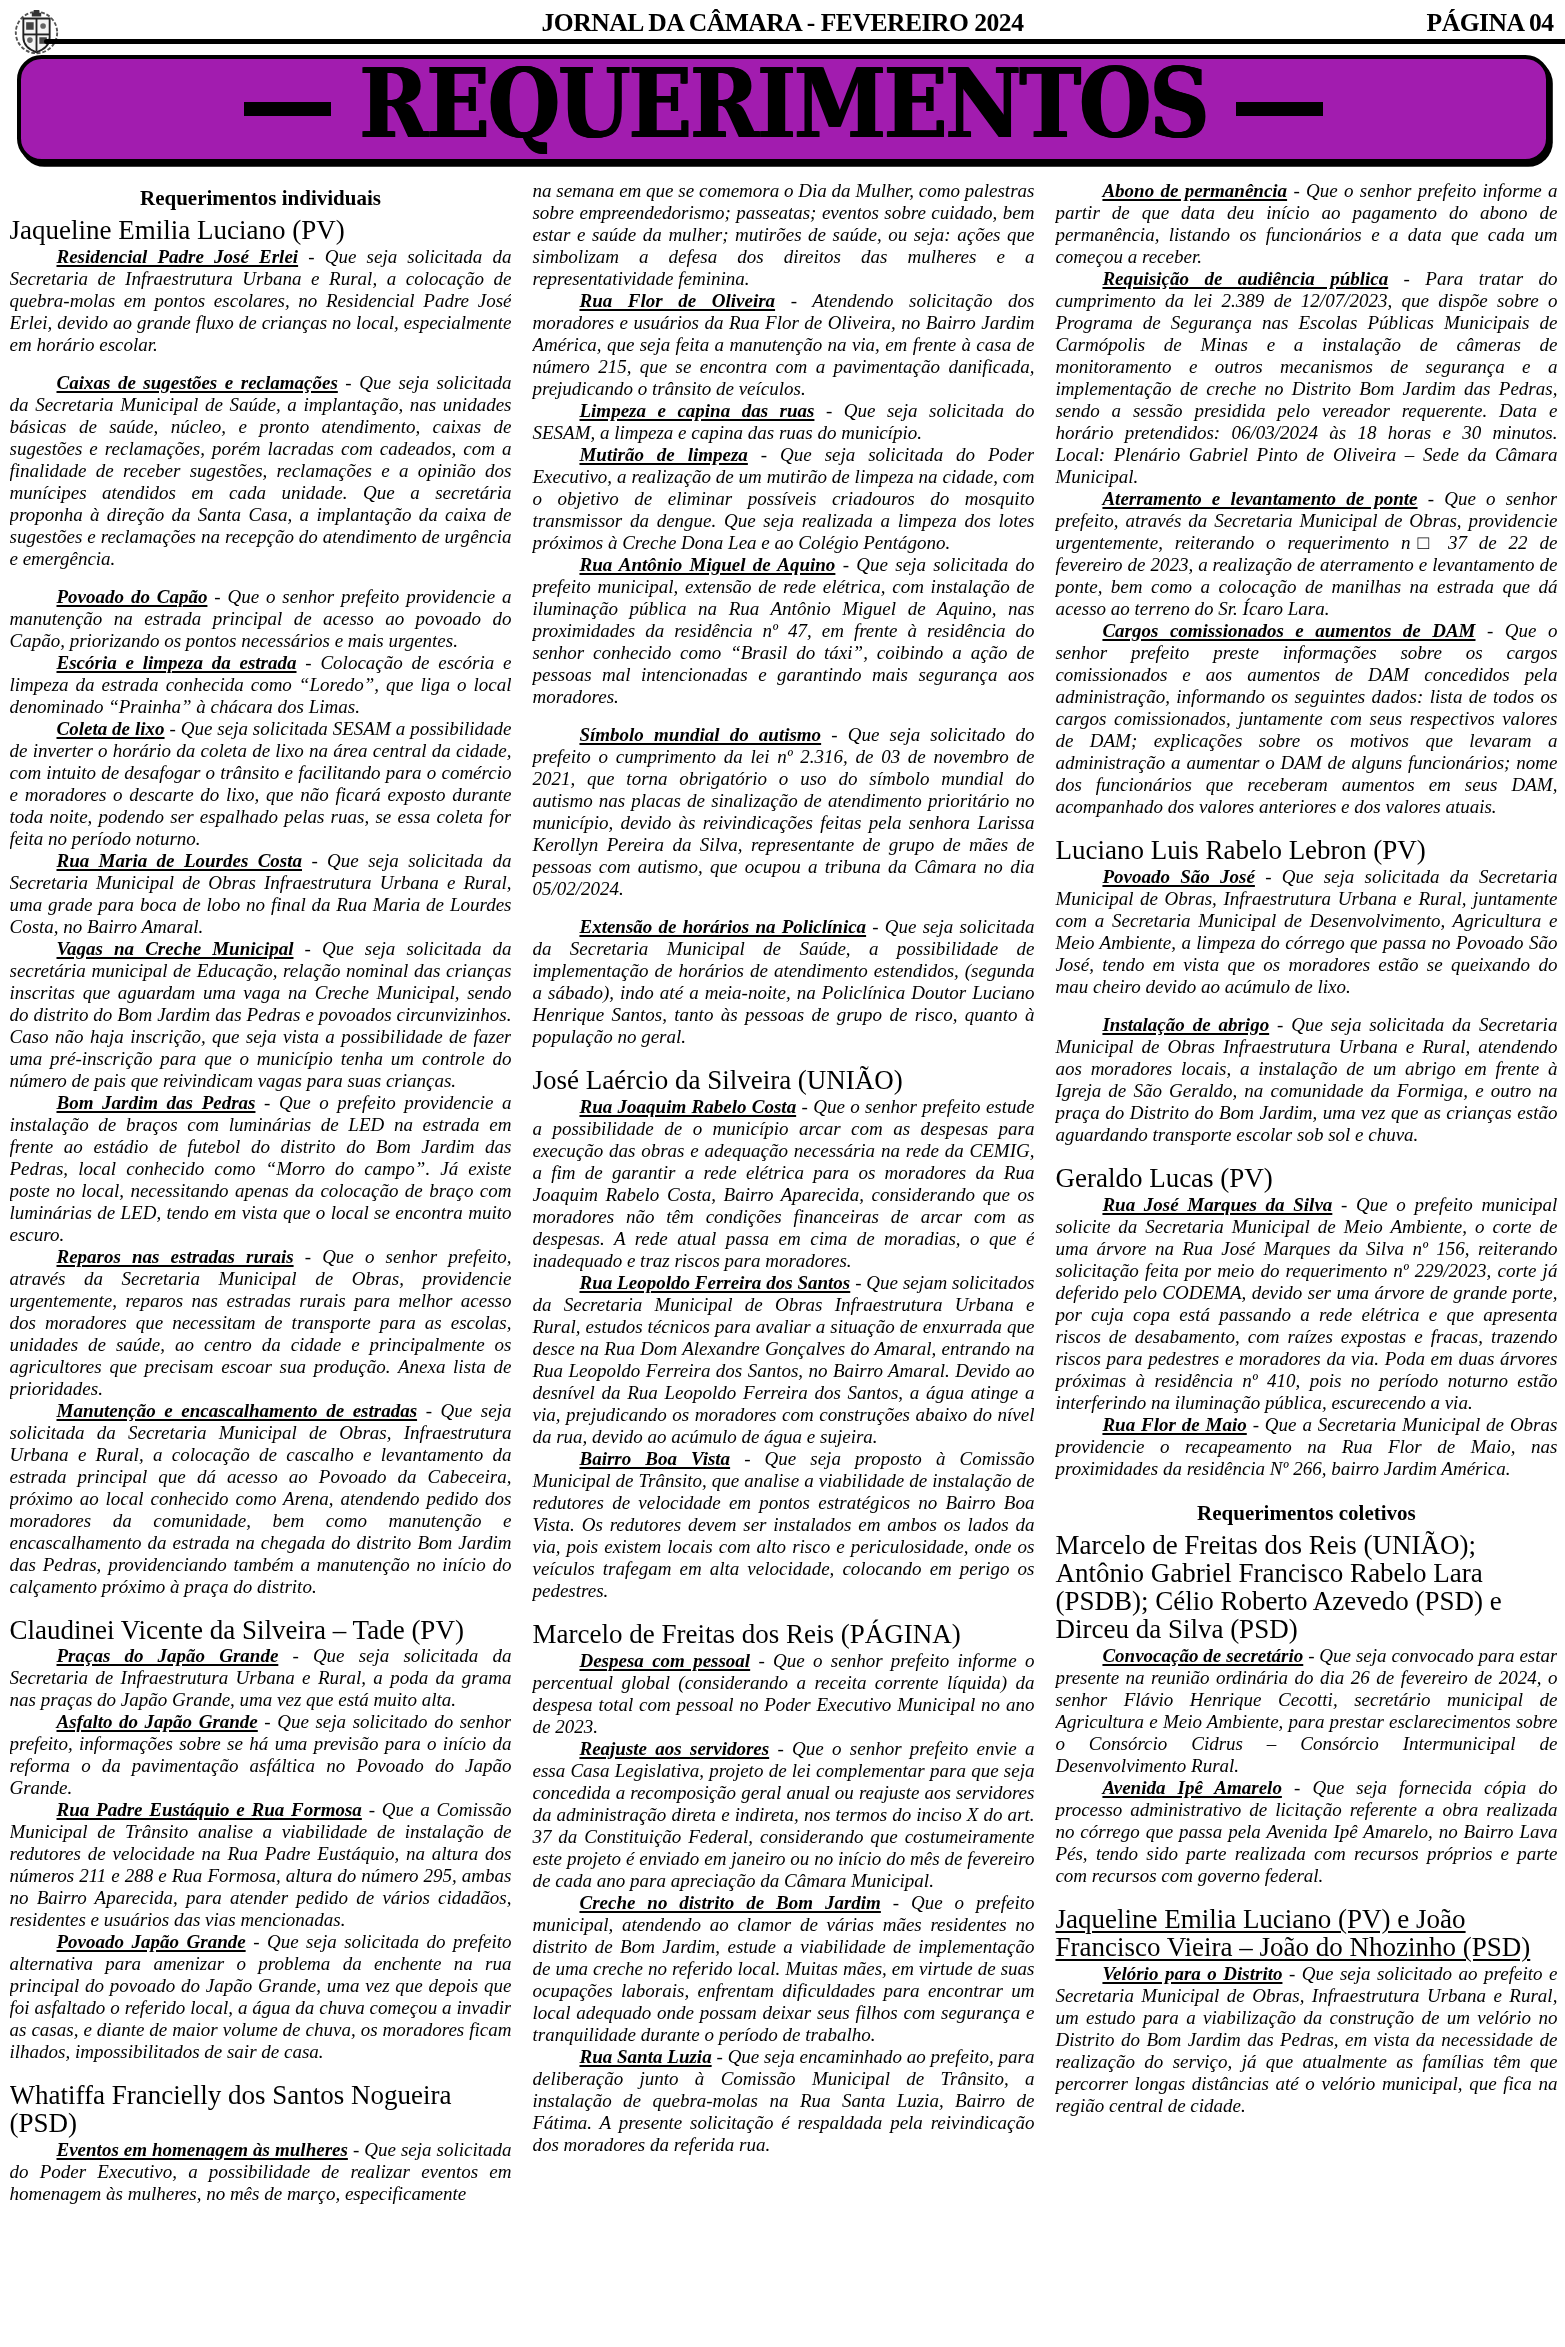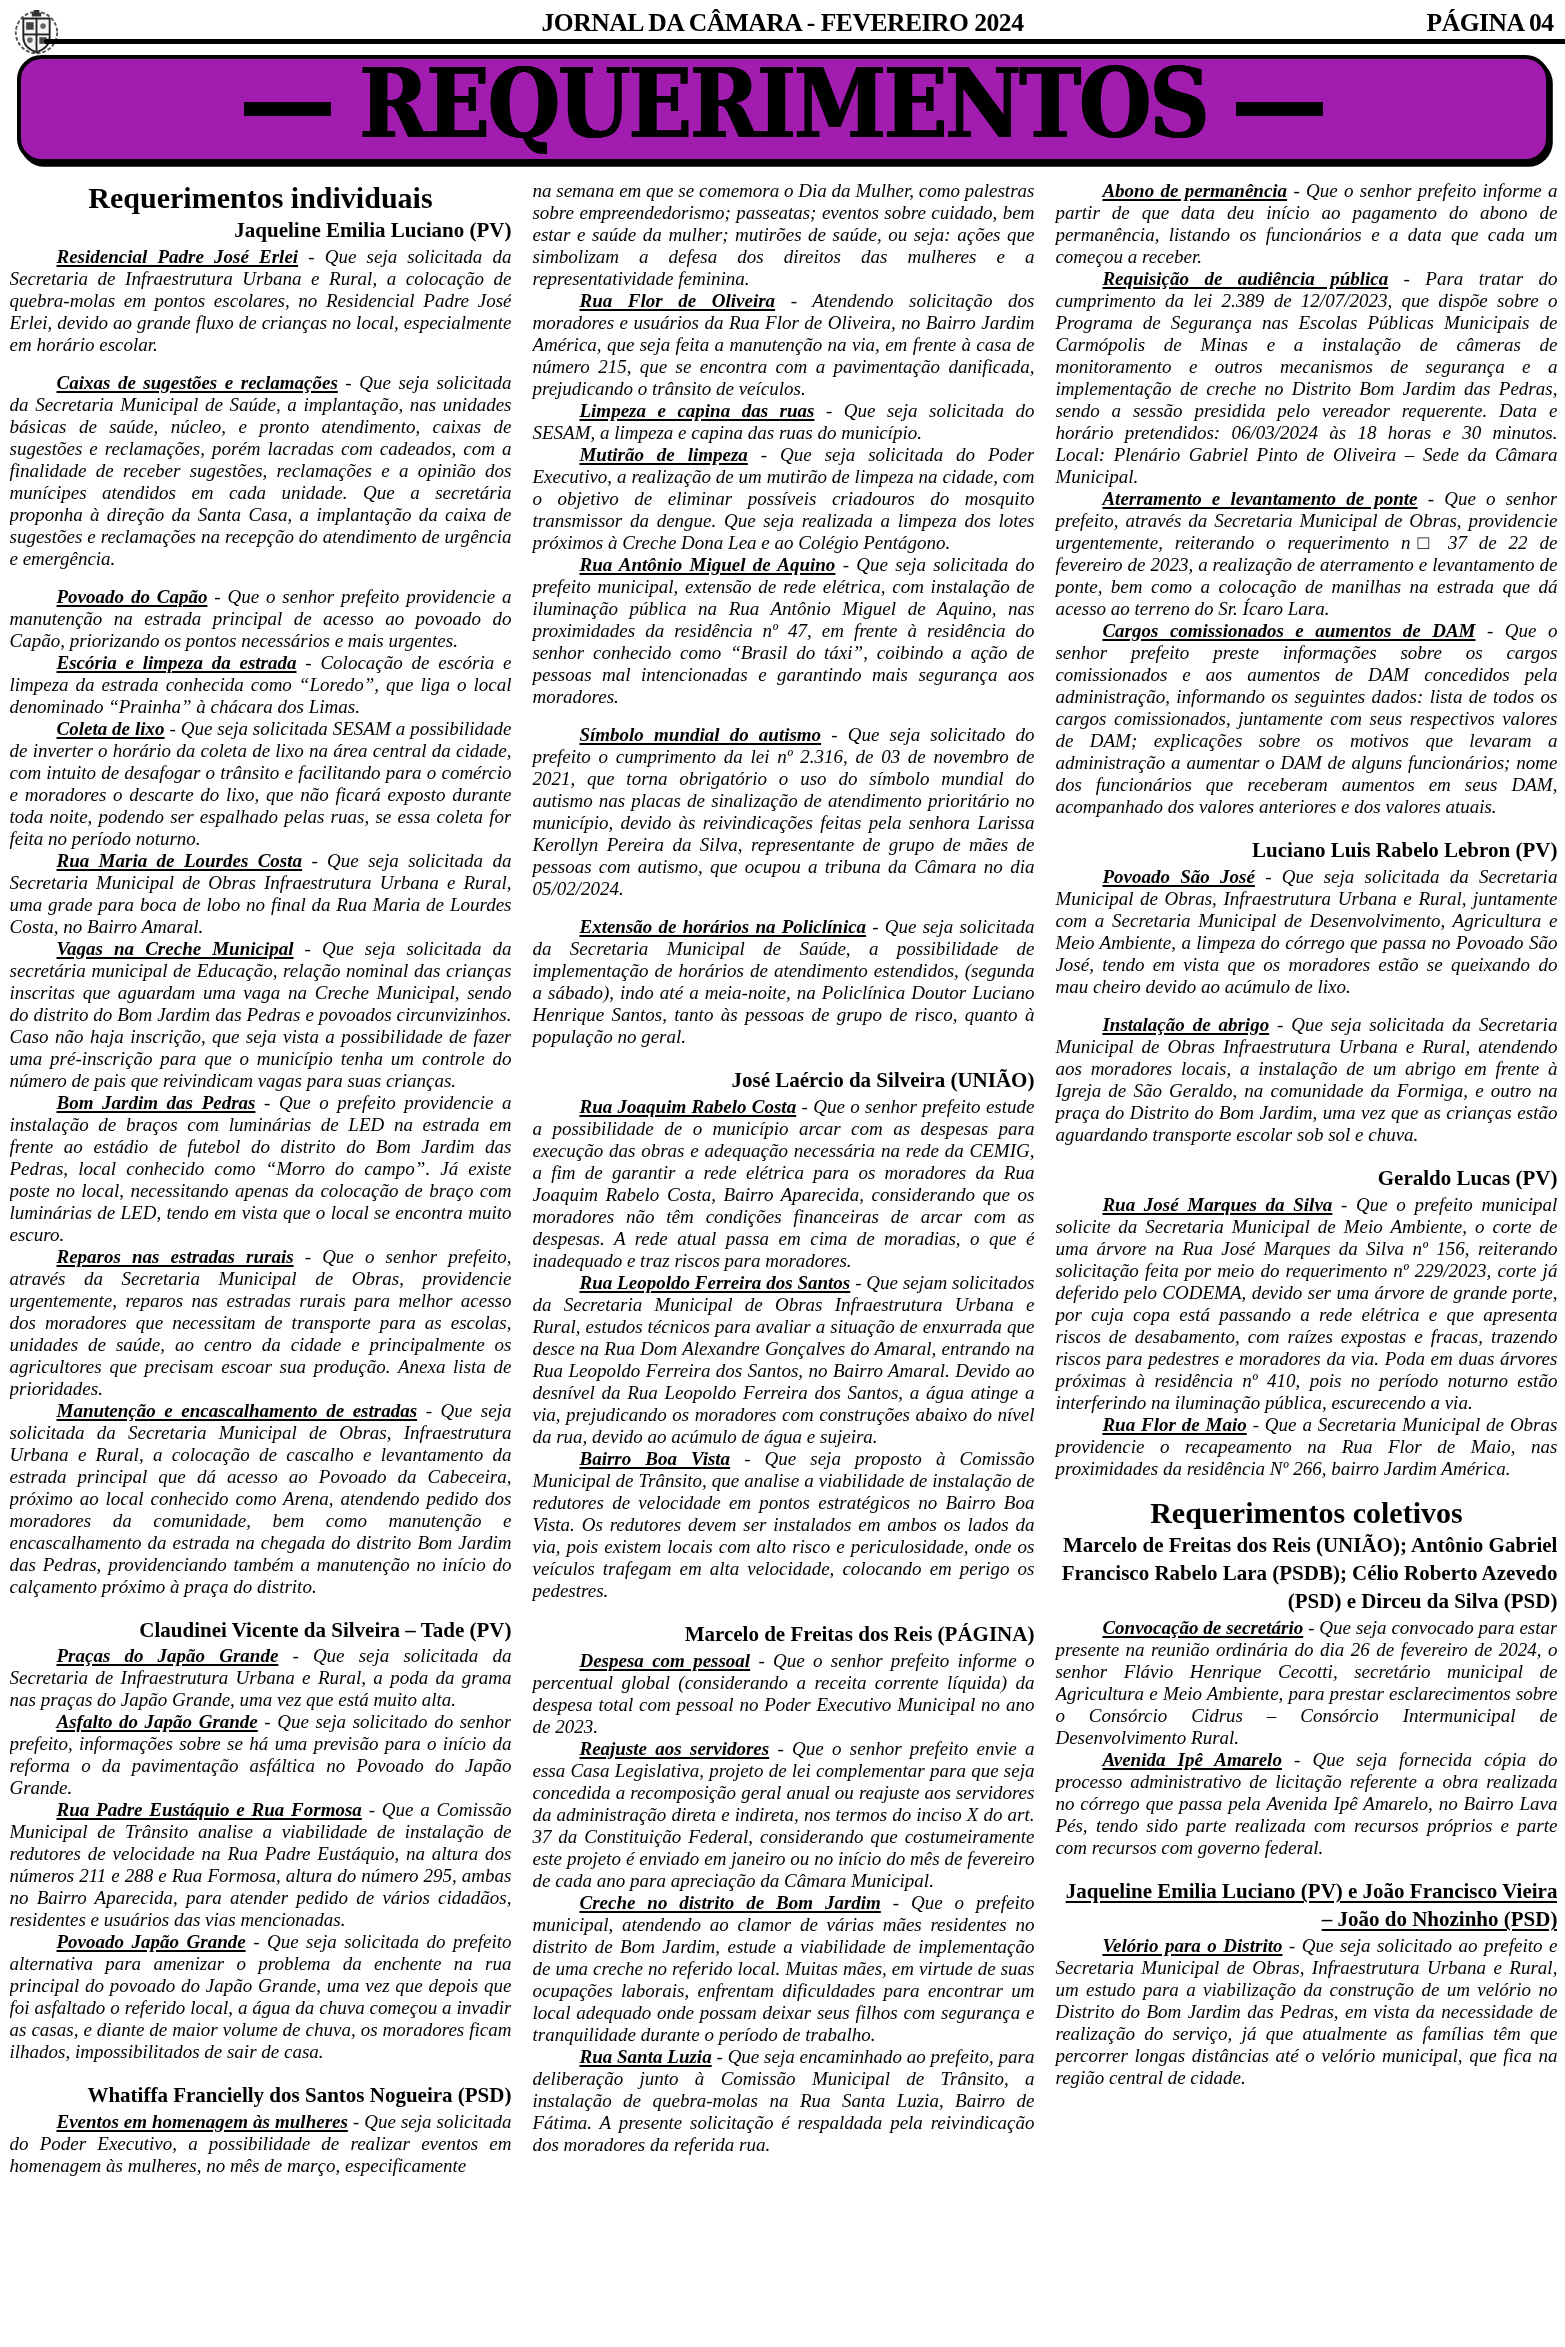--- a/index.html
+++ b/index.html
@@ -36,22 +36,22 @@
     padding-bottom:7.6px; white-space:nowrap;
     text-shadow:0.9px 0 0 #000, -0.9px 0 0 #000;
   }
   .dash { width:87px; height:14px; background:#000; margin:0 28px; flex:0 0 auto; }
   
   .columns {
     position:absolute; top:180px; left:9.5px; right:7.6px; bottom:3.8px;
     display:flex; gap:21px; overflow:hidden;
   }
   .column { flex:1 1 0; overflow:hidden; }
-  .h1 { text-align:center; font-weight:bold; font-size:30px; line-height:32px; margin-top:1.9px; }
-  .h2 { text-align:right; font-weight:bold; font-size:21px; line-height:28px; margin:1.9px 0; }
+  .h1 { text-align:center; font-weight:bold; font-size:21px; line-height:32px; margin-top:1.9px; }
+  .h2 { text-align:left; font-weight:normal; font-size:27px; line-height:28px; margin:1.9px 0; }
   .h2.u { text-decoration:underline; text-decoration-thickness:1.9px; text-underline-offset:2.8px; }
   .para { font-size:19px; line-height:22px; text-align:justify; text-indent:47px;font-style:italic; }
   .para.cont { text-indent:0; }
   .lead {
     font-weight:bold; text-decoration:underline;
     text-decoration-thickness:1.9px; text-underline-offset:1.9px;
   }
   .gap { height:16px; }
 </style>
 </head>

